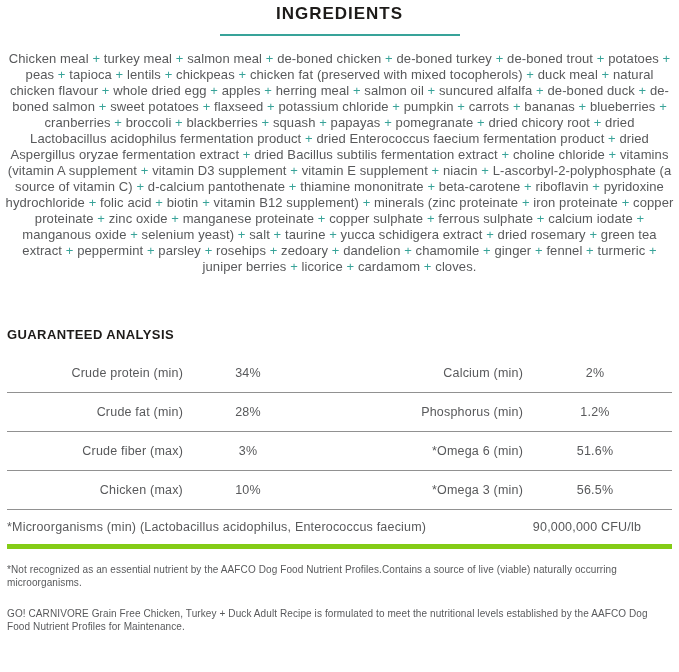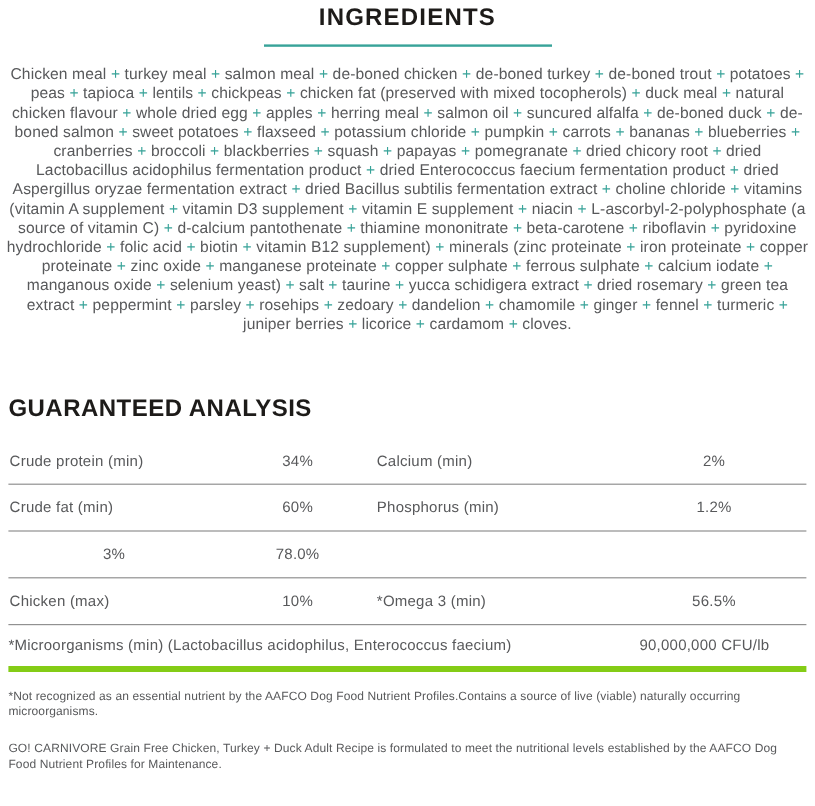--- a/index.html
+++ b/index.html
@@ -7,21 +7,21 @@
     width: 679px; height: 672px; overflow: hidden;
     font-family: "Liberation Sans", sans-serif;
     color: #58595b;
     -webkit-font-smoothing: antialiased;
   }
   .page { width: 679px; height: 672px; position: relative; }
 
   h1.ing-title {
     margin: 4px 0 0 0;
     text-align: center;
-    font-size: 20px;
+    font-size: 17px;
     font-weight: 700;
     letter-spacing: 1px;
     color: #1d1b19;
   }
   .title-rule {
     width: 240px; height: 2px;
     margin: 10px auto 0 auto;
     background: #38a399;
   }
   p.ingredients {
@@ -29,37 +29,37 @@
     text-align: center;
     font-size: 13px;
     line-height: 16px;
     letter-spacing: 0.1px;
     color: #58595b;
   }
   p.ingredients .plus { color: #38a399; }
 
   h2.ga-title {
     margin: 52px 0 0 7px;
-    font-size: 20px;
+    font-size: 13px;
     font-weight: 700;
     letter-spacing: 0.4px;
     color: #1d1b19;
   }
 
   .ga-table { margin: 12px 7px 0 7px; }
   .ga-row {
     display: grid;
     grid-template-columns: 176px 130px 210px 144px;
     align-items: center;
     height: 38px;
     border-bottom: 1px solid #919191;
     font-size: 12.5px;
     letter-spacing: 0.2px;
   }
-  .ga-cell.c0, .ga-cell.c2 { text-align: left; padding-left: 1px; }
+  .ga-cell.c0, .ga-cell.c2 { text-align: right; padding-left: 1px; }
   .ga-cell.c1, .ga-cell.c3 { text-align: center; }
 
   .ga-footer {
     margin: 0 7px;
     display: grid;
     grid-template-columns: 1fr 170px;
     align-items: center;
     height: 34px;
     border-bottom: 5px solid #84cc16;
     font-size: 12.5px;
@@ -90,27 +90,29 @@
 
   <div class="ga-table">
       <div class="ga-row">
         <div class="ga-cell c0">Crude protein (min)</div>
         <div class="ga-cell c1">34%</div>
         <div class="ga-cell c2">Calcium (min)</div>
         <div class="ga-cell c3">2%</div>
       </div>
       <div class="ga-row">
         <div class="ga-cell c0">Crude fat (min)</div>
-        <div class="ga-cell c1">60%</div>
+        <div class="ga-cell c1">28%</div>
         <div class="ga-cell c2">Phosphorus (min)</div>
         <div class="ga-cell c3">1.2%</div>
       </div>
       <div class="ga-row">
+        <div class="ga-cell c0">Crude fiber (max)</div>
         <div class="ga-cell c1">3%</div>
-        <div class="ga-cell c3">78.0%</div>
+        <div class="ga-cell c2">*Omega 6 (min)</div>
+        <div class="ga-cell c3">51.6%</div>
       </div>
       <div class="ga-row">
         <div class="ga-cell c0">Chicken (max)</div>
         <div class="ga-cell c1">10%</div>
         <div class="ga-cell c2">*Omega 3 (min)</div>
         <div class="ga-cell c3">56.5%</div>
       </div>
     </div>
 
   <div class="ga-footer">

